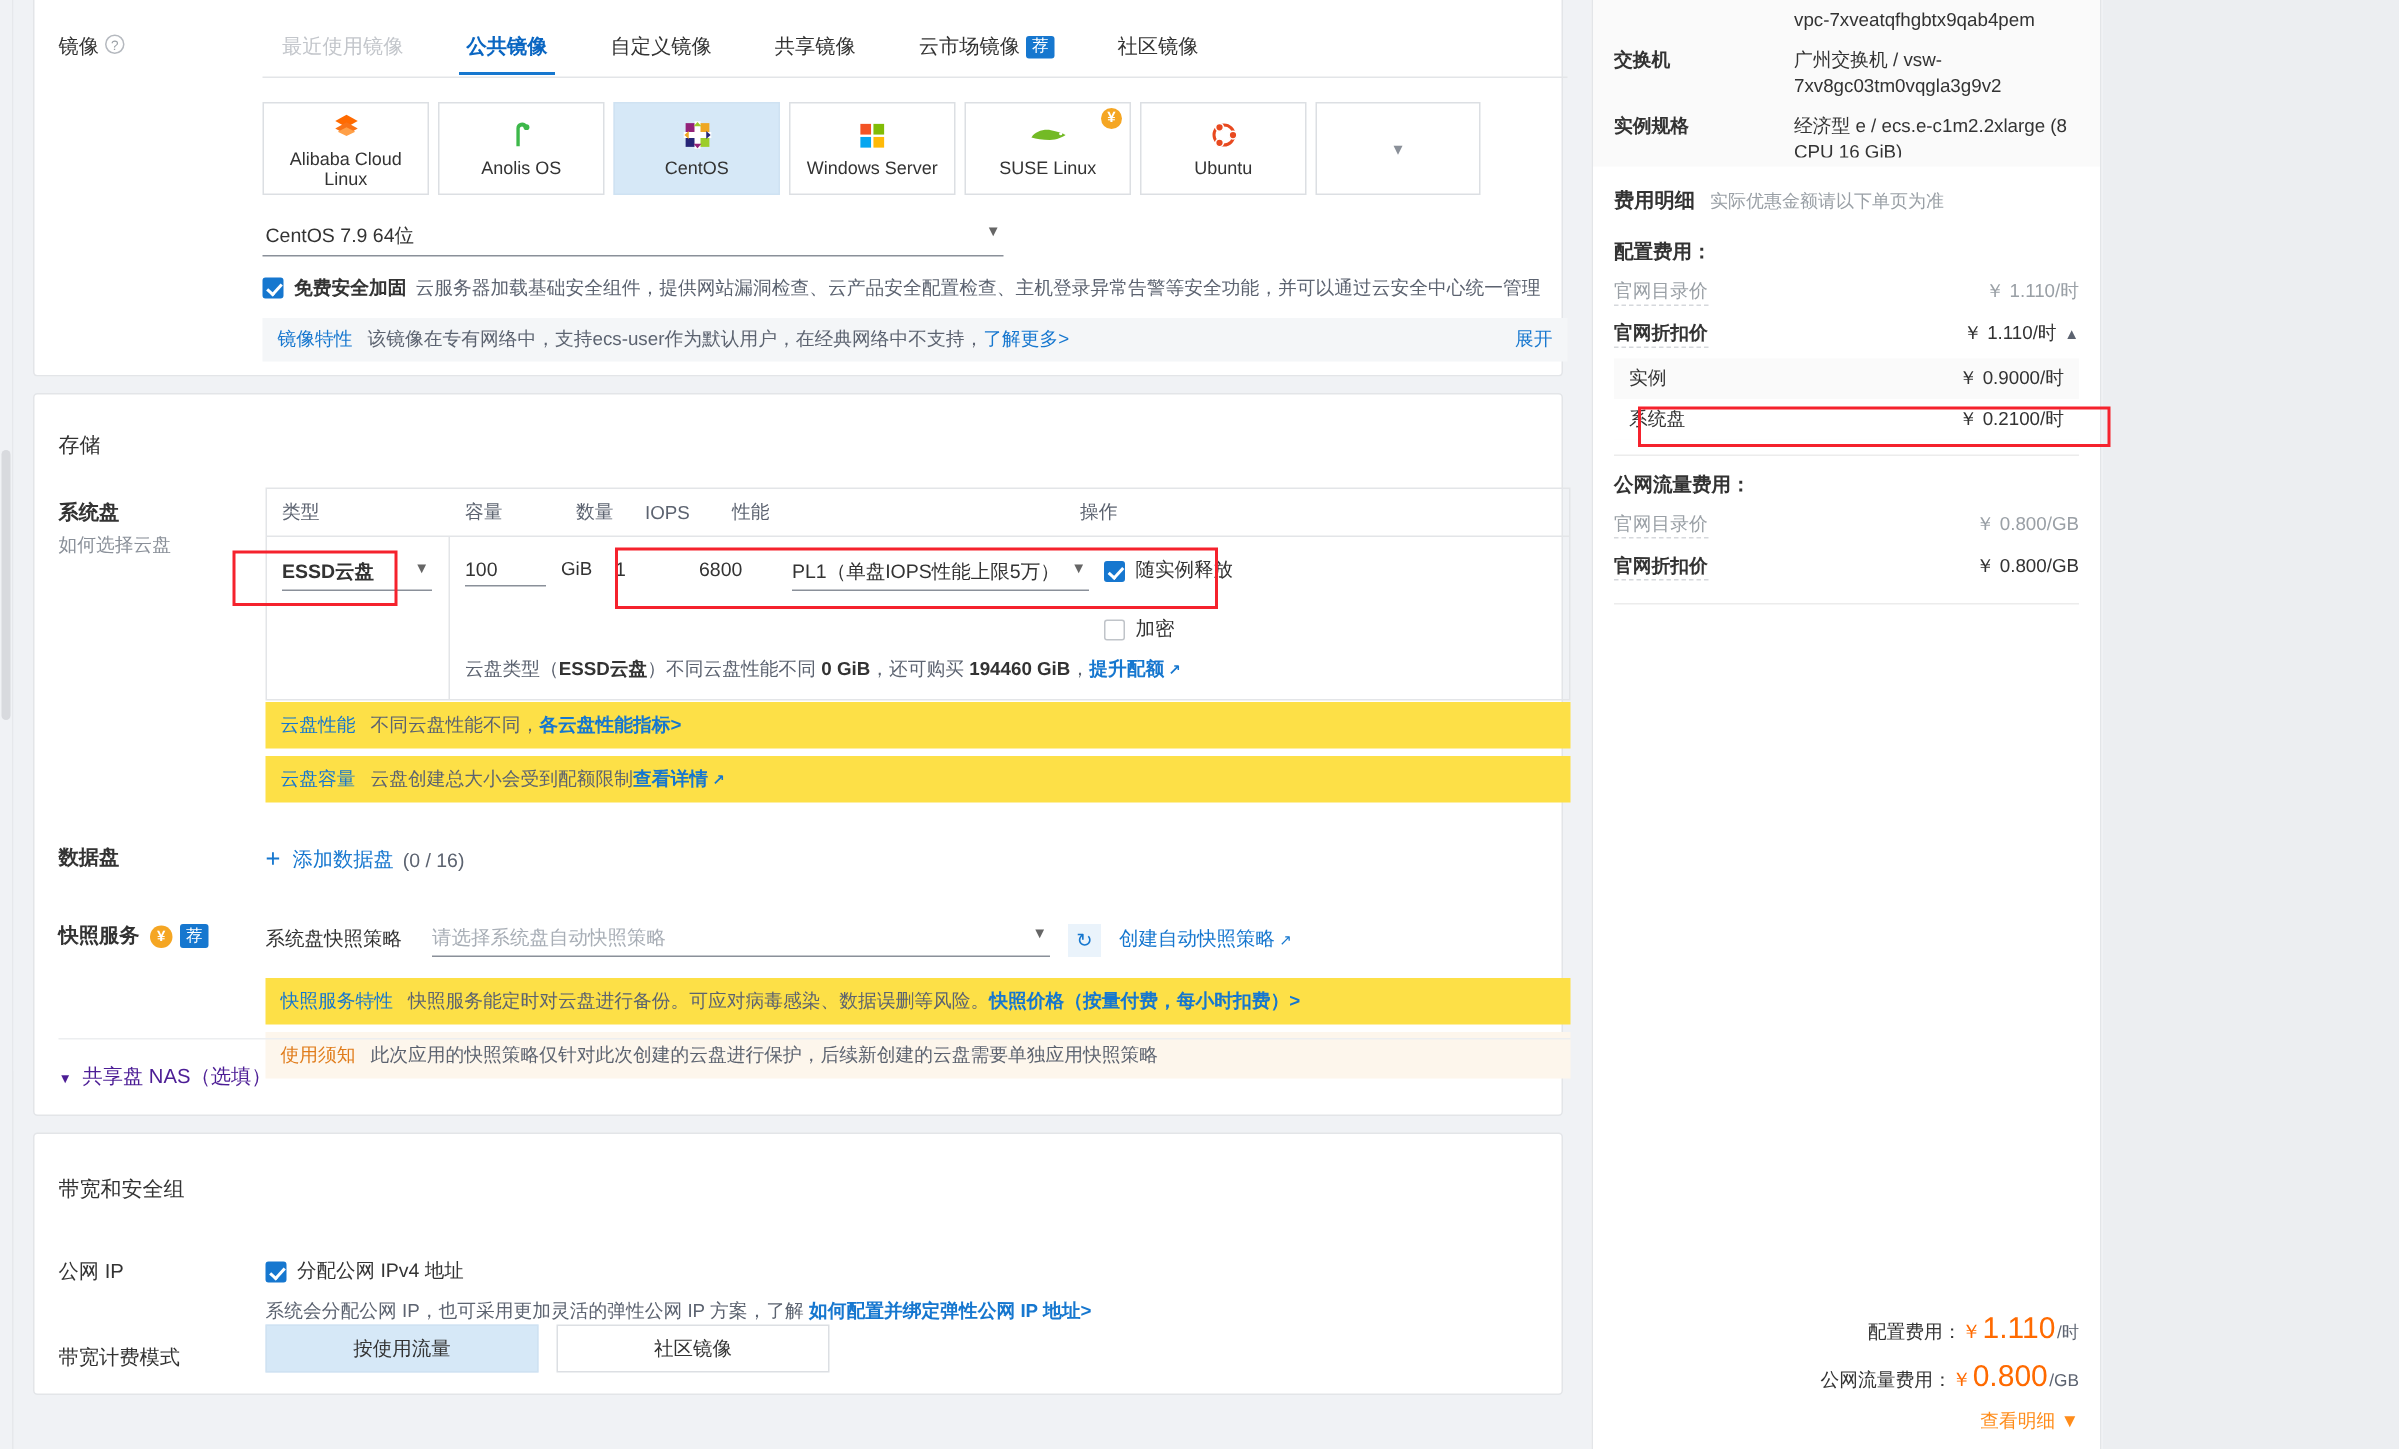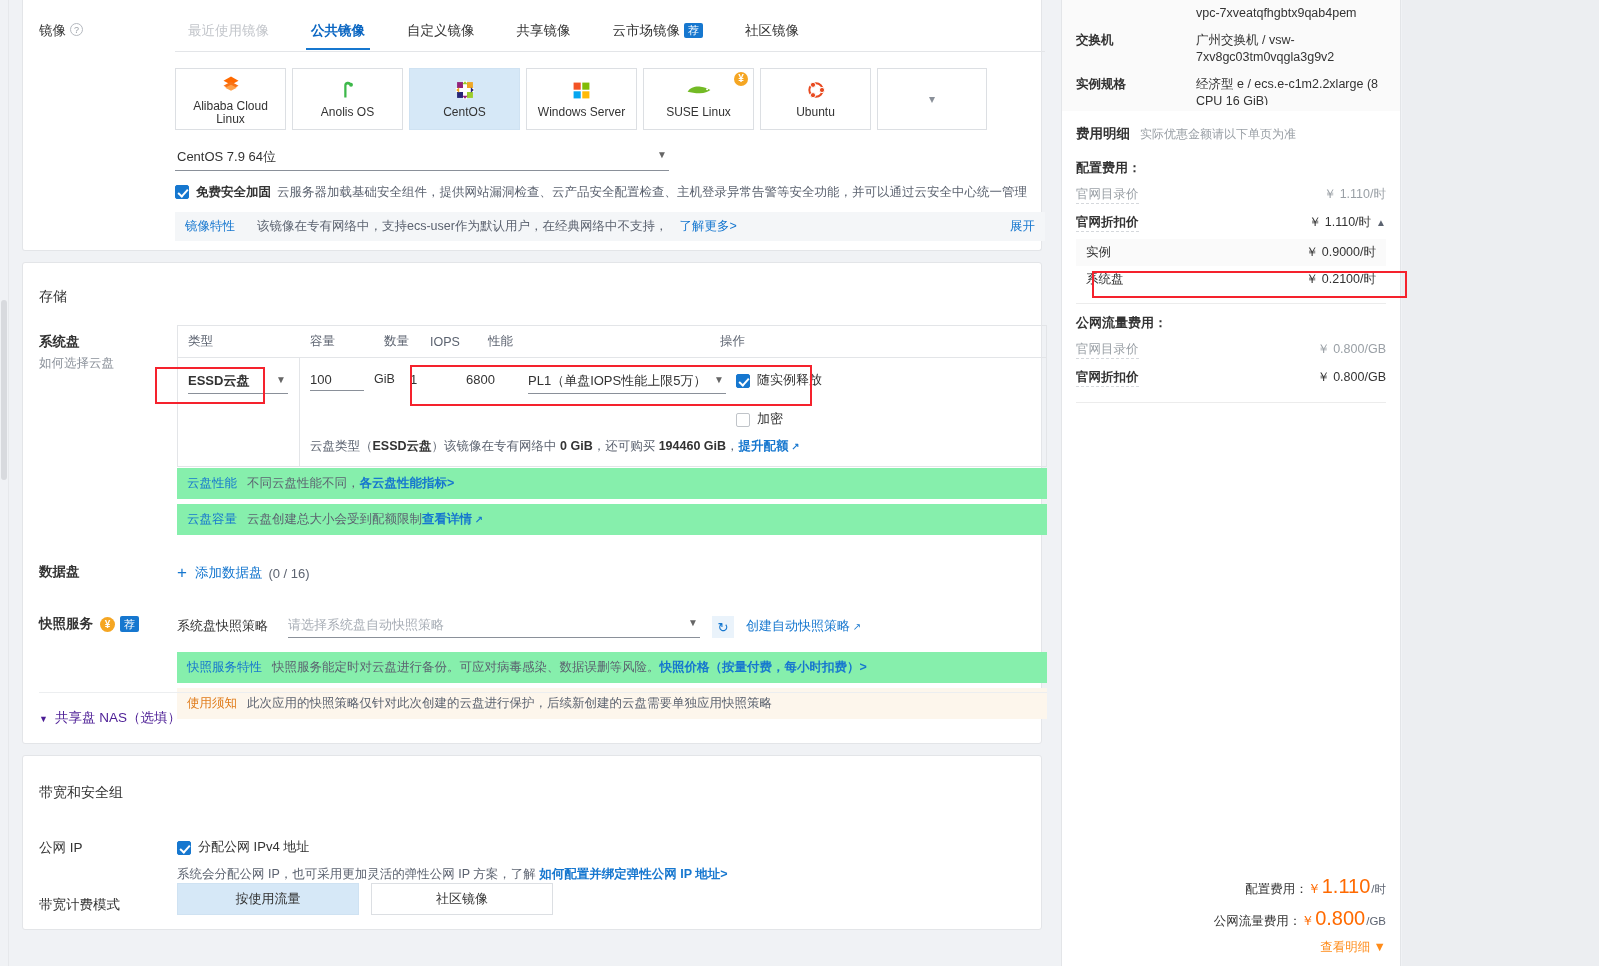--- a/index.html
+++ b/index.html
@@ -119,21 +119,21 @@
     content: ""; position: absolute; left: 4px; top: 1px;
     width: 4px; height: 8px; border: solid #fff;
     border-width: 0 2px 2px 0; transform: rotate(42deg);
   }
   .chk-strong { font-weight: 600; color: #333; margin-right: 6px; }
   .chk-desc { color: #5c6370; }
 
   .note-bar {
     position: absolute; left: 152px; top: 212px; width: 870px;
     background: #f4f6f8; display: flex; align-items: center;
-    padding: 6px 10px; font-size: 12.5px; color: #5c6370; gap: 12px;
+    padding: 6px 10px; font-size: 12.5px; color: #5c6370;
   }
   .note-tag { color: #1677cf; margin-right: 10px; white-space: nowrap; }
   .note-more { color: #1677cf; cursor: pointer; }
   .note-right { margin-left: auto; color: #1677cf; cursor: pointer; }
 
   
   .sec-store { position: relative; height: 482px; }
   .sec-title {
     position: absolute; left: 16px; top: 25px;
     font-size: 14px; color: #333;
@@ -185,21 +185,21 @@
   .op-lbl { font-size: 13px; color: #333; }
   .quota-note {
     position: absolute; left: 132px; top: 80px; font-size: 12.5px; color: #5c6370;
   }
   .quota-note b { color: #333; }
   .lnk { color: #1677cf; cursor: pointer; font-weight: bold; }
   .ext:after { content: " \2197"; font-size: 10px; }
 
   .info-bar {
     position: absolute; left: 154px; width: 870px;
-    background: #86efac; padding: 7px 10px; font-size: 12.5px;
+    background: #fde047; padding: 7px 10px; font-size: 12.5px;
     color: #5c6370; display: flex; align-items: center;
   }
   .info-tag { color: #1677cf; margin-right: 10px; white-space: nowrap; }
   .info-tag.warn { color: #e07c1b; }
   .info-bar.warnbg { background: #fdf6ec; }
 
   .data-disk-add {
     position: absolute; left: 154px; top: 300px;
     font-size: 13.5px; color: #1677cf; cursor: pointer;
     display: flex; align-items: center;
@@ -451,21 +451,21 @@
           </div>
           <div class="op-rel">
             <div class="cb checked"></div>
             <span class="op-lbl">随实例释放</span>
           </div>
           <div class="op-enc">
             <div class="cb"></div>
             <span class="op-lbl">加密</span>
           </div>
           <div class="quota-note">
-            <span>云盘类型（</span><b>ESSD云盘</b><span>）该镜像在专有网络中 </span><b>0 GiB</b><span>，还可购买 </span><b>194460 GiB</b><span>，</span><span class="lnk ext">提升配额</span>
+            <span>云盘类型（</span><b>ESSD云盘</b><span>）不同云盘性能不同 </span><b>0 GiB</b><span>，还可购买 </span><b>194460 GiB</b><span>，</span><span class="lnk ext">提升配额</span>
           </div>
         </div>
       </div>
 
       <div class="info-bar" style="top:205px;">
         <span class="info-tag">云盘性能</span>
         <span>不同云盘性能不同，</span>
         <span class="lnk">各云盘性能指标&gt;</span>
       </div>
       <div class="info-bar" style="top:241px;">

